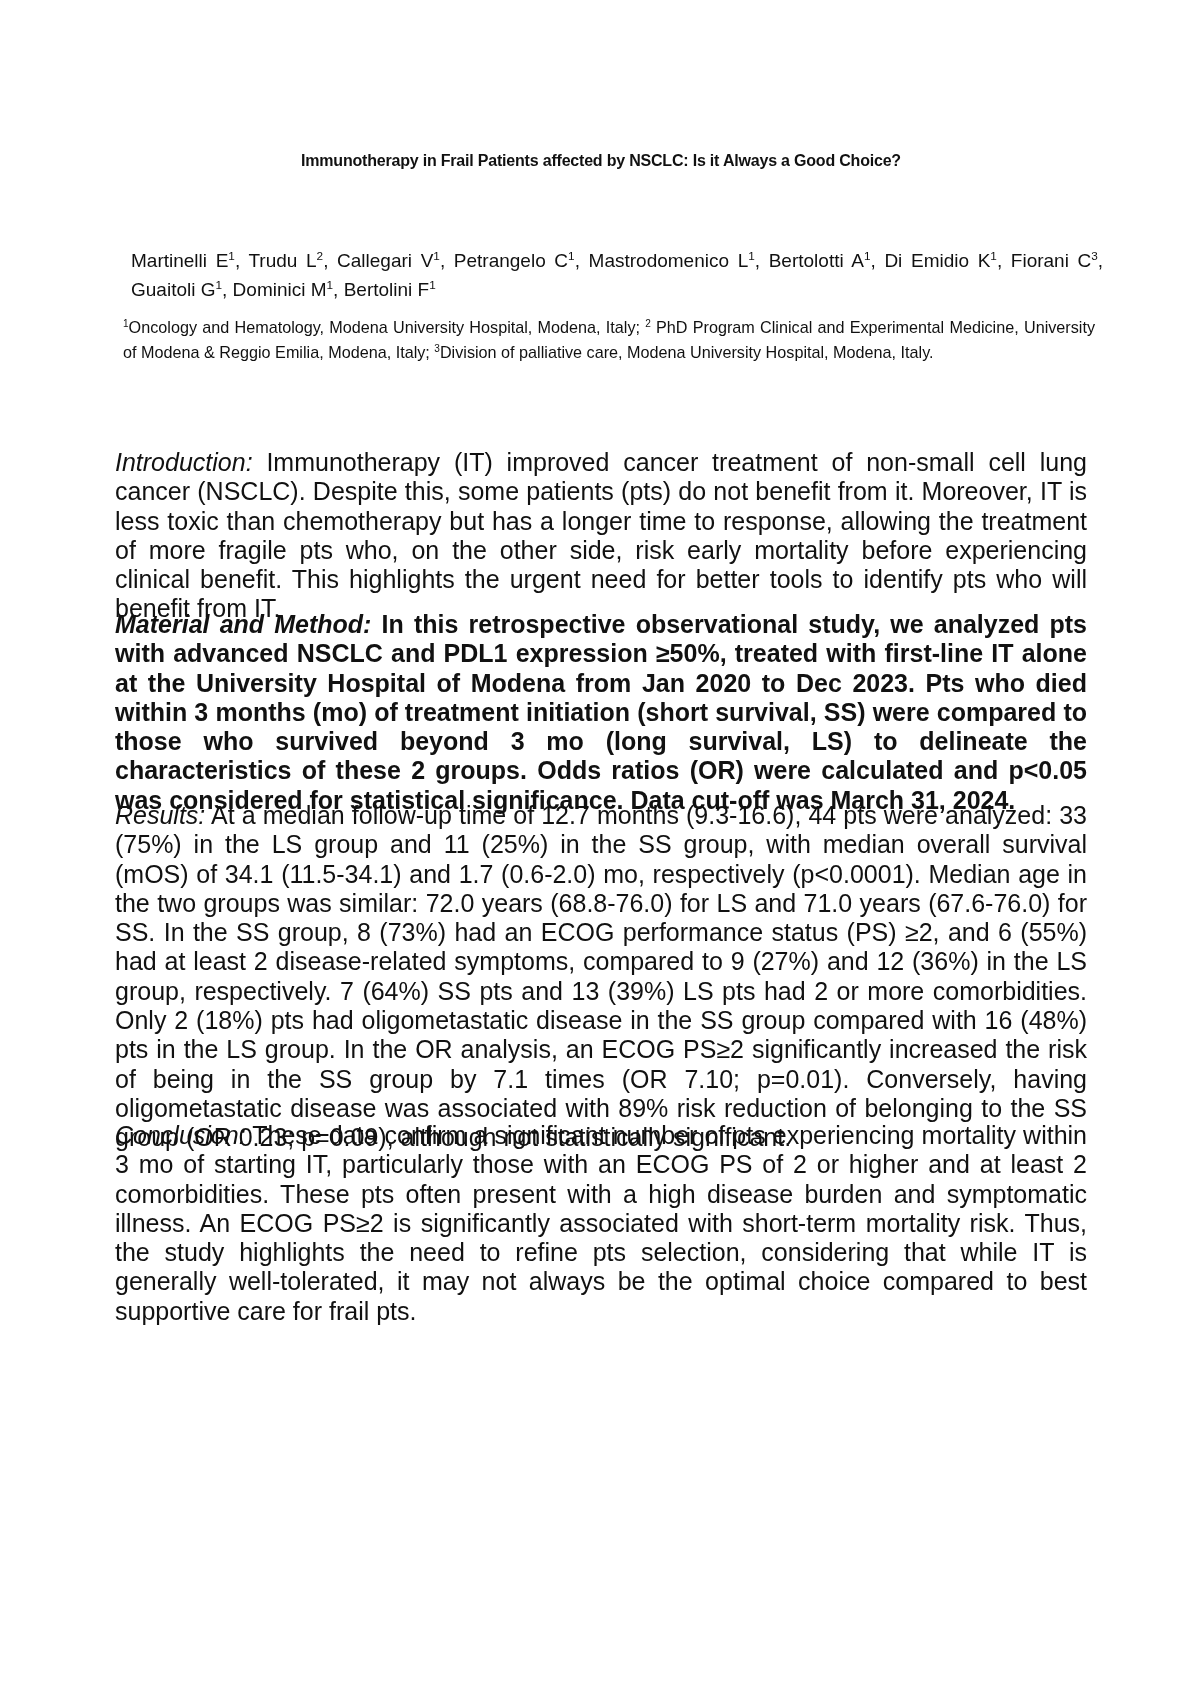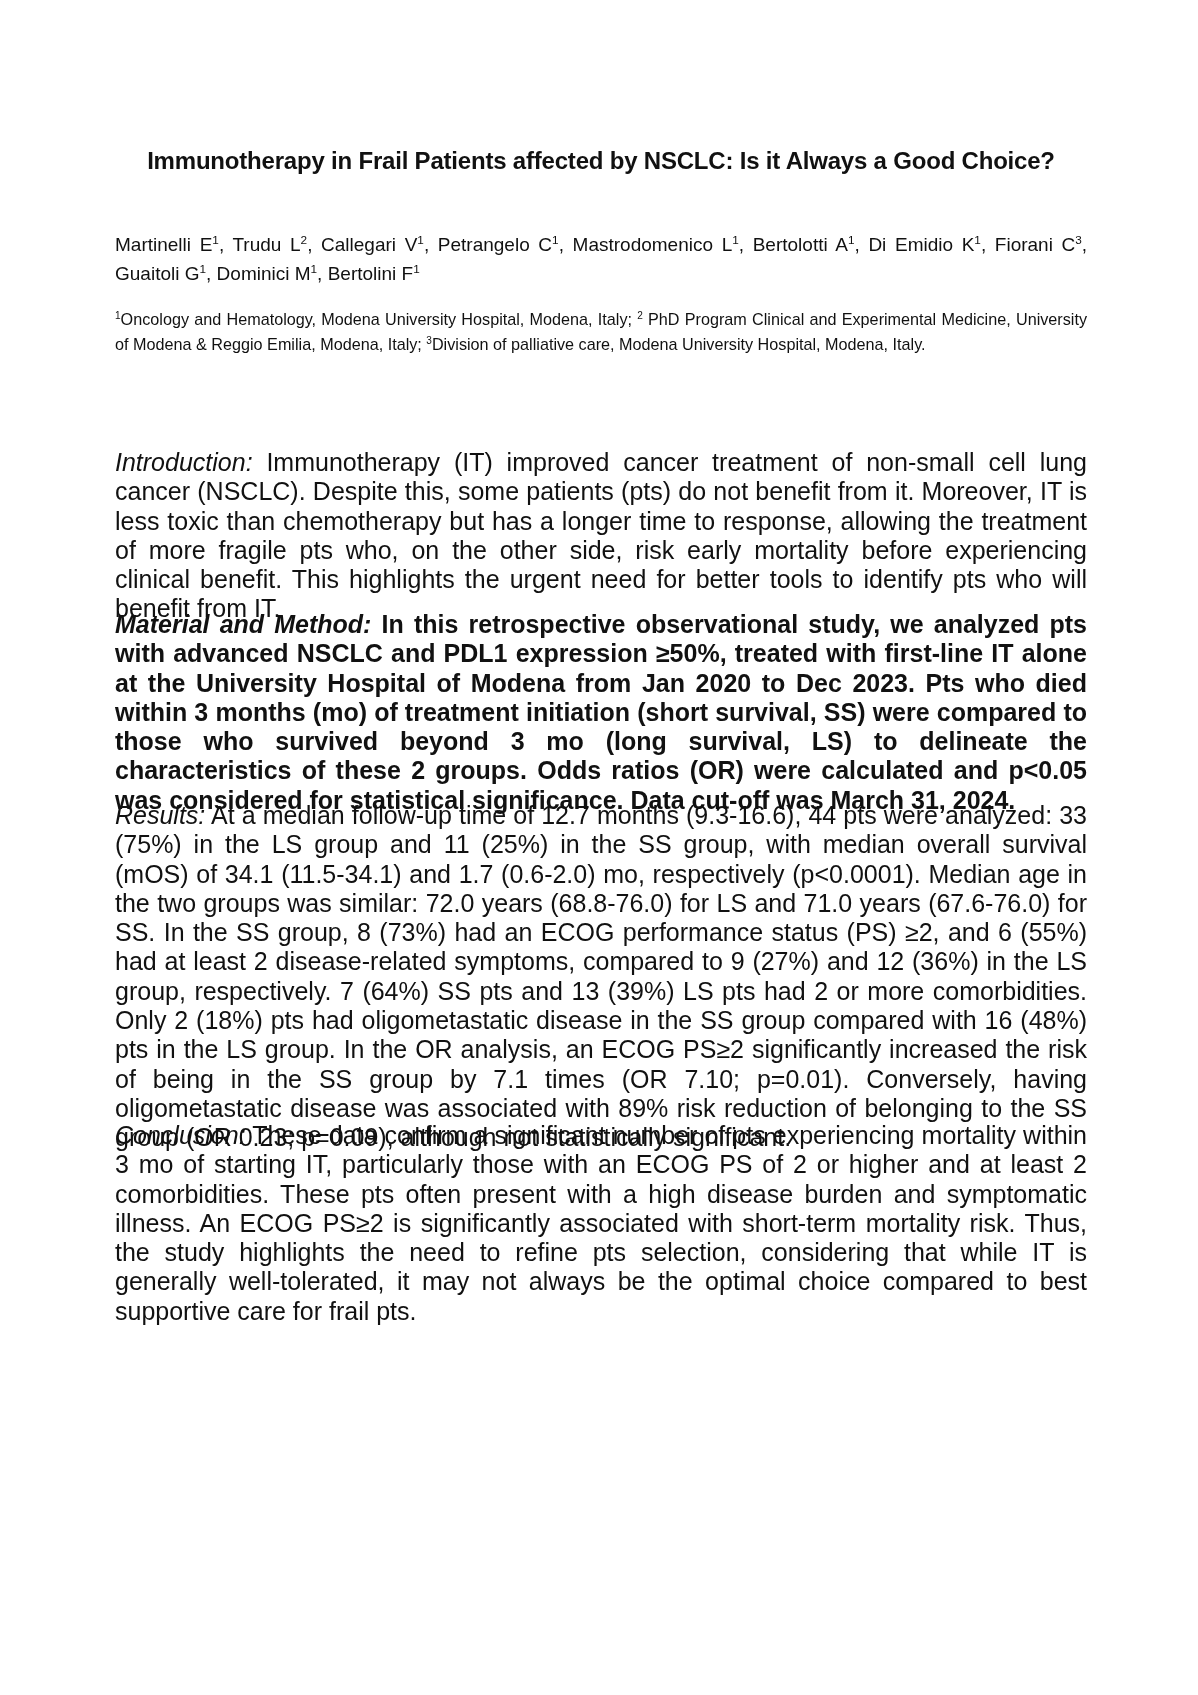--- a/index.html
+++ b/index.html
@@ -21,44 +21,44 @@
       width: 972px;
     }
     .title {
       position: absolute;
       top: 142px;
       left: 0;
       width: 972px;
       text-align: center;
       font-family: "Liberation Sans", sans-serif;
       font-weight: bold;
-      font-size: 24px;
+      font-size: 16px;
       line-height: 37px;
       letter-spacing: -0.2px;
       margin: 0;
     }
     .authors {
       position: absolute;
       top: 230px;
       left: 0;
       width: 972px;
       font-size: 19px;
       line-height: 29px;
       text-align: justify;
-      margin: 0;
+      margin: 16px;
     }
     .affiliations {
       position: absolute;
       top: 307px;
       left: 0;
       width: 972px;
       font-size: 16.2px;
       line-height: 25px;
       text-align: justify;
-      margin: 0;
+      margin: 8px;
     }
     sup {
       font-size: 0.62em;
       vertical-align: super;
       line-height: 0;
     }
     .section {
       position: absolute;
       left: 0;
       width: 972px;

